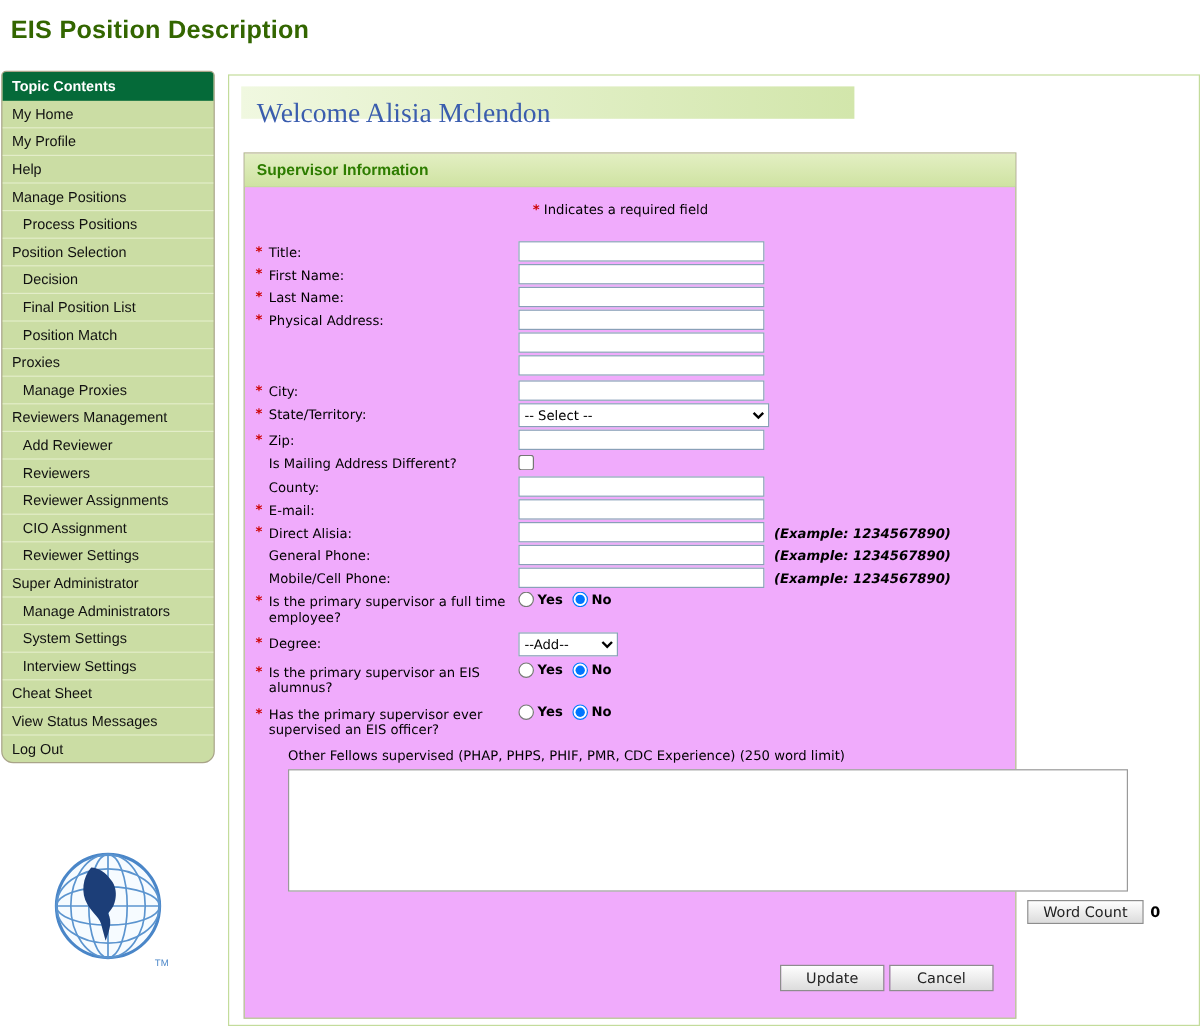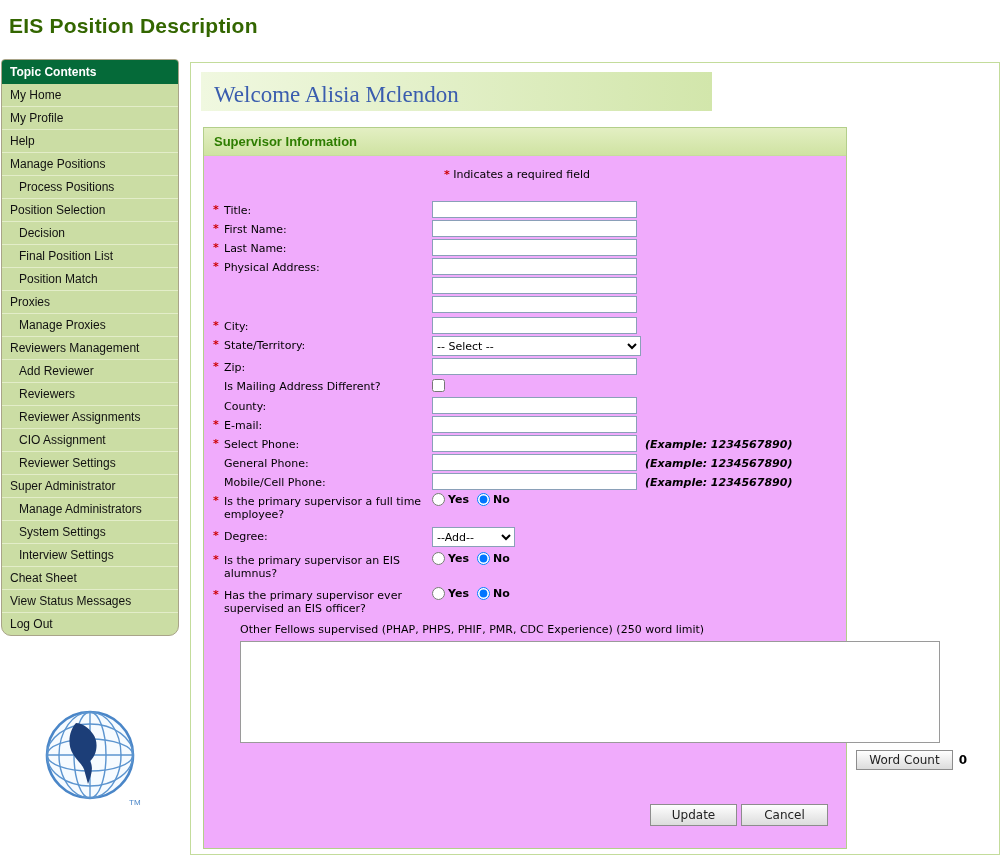--- a/index.html
+++ b/index.html
@@ -15,21 +15,21 @@
   .sidebar-header { background:#056a39; color:#fff; font-weight:bold; font-size:12px; padding:5px 8px; }
   .nav-item { display:block; font-size:12px; color:#111; padding:4px 8px; border-bottom:1px solid #e3edc9; cursor:pointer; text-decoration:none; }
   .nav-item.sub { padding-left:17px; }
   .nav-item:last-child { border-bottom:none; }
 
   
   .logo { position:absolute; top:708px; left:42px; width:102px; text-align:center; }
 
   
   .main { position:absolute; top:62px; left:190px; width:810px; height:793px; border:1px solid #c3dc9b; background:#fff; }
-  .welcome { position:absolute; top:9px; left:10px; width:511px; height:39px;
+  .welcome { position:absolute; top:9px; left:10px; width:511px; height:27px;
              background:linear-gradient(to right,#f0f8e0,#d2e6ab); }
   .welcome-text { font-family:"Liberation Serif", serif; font-size:23px; color:#3a5dae; line-height:45px; padding-left:13px; display:block; }
 
   
   .panel { position:absolute; top:64px; left:12px; width:644px; height:722px; border:1px solid #b3cf8a; background:#f0abfc; }
   .panel-header { background:linear-gradient(to bottom,#e3efc3,#cfe3a2); color:#2e7d00; font-weight:bold;
                   font-size:13px; padding:6px 10px; border-bottom:1px solid #c6dd9d; font-family:"Liberation Sans",sans-serif; }
   .panel-body { padding:0 9px; font-family:"DejaVu Sans", sans-serif; font-size:11px; color:#000; }
 
   .req { color:#cc0000; font-weight:bold; }
@@ -218,21 +218,21 @@
           <div class="flabel">
             <span class="req">*</span>
             <span>E-mail:</span>
           </div>
           <div class="fctrl"><input type="text" class="tinput" value="" style=""></div>
         </div>
 
         <div class="frow">
           <div class="flabel">
             <span class="req">*</span>
-            <span>Select Phone:</span>
+            <span>Direct Alisia:</span>
           </div>
           <div class="fctrl"><input type="text" class="tinput" value="" style=""></div>
           <span class="example">(Example: 1234567890)</span>
         </div>
 
         <div class="frow">
           <div class="flabel">
             <span>General Phone:</span>
           </div>
           <div class="fctrl"><input type="text" class="tinput" value="" style=""></div>

